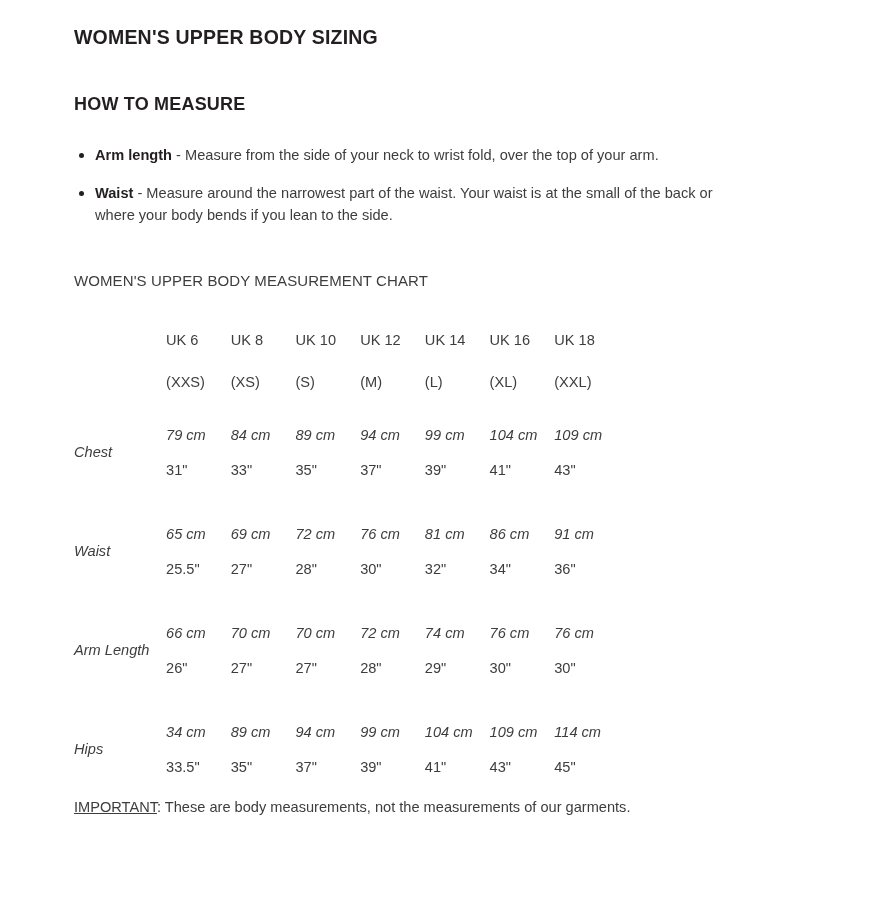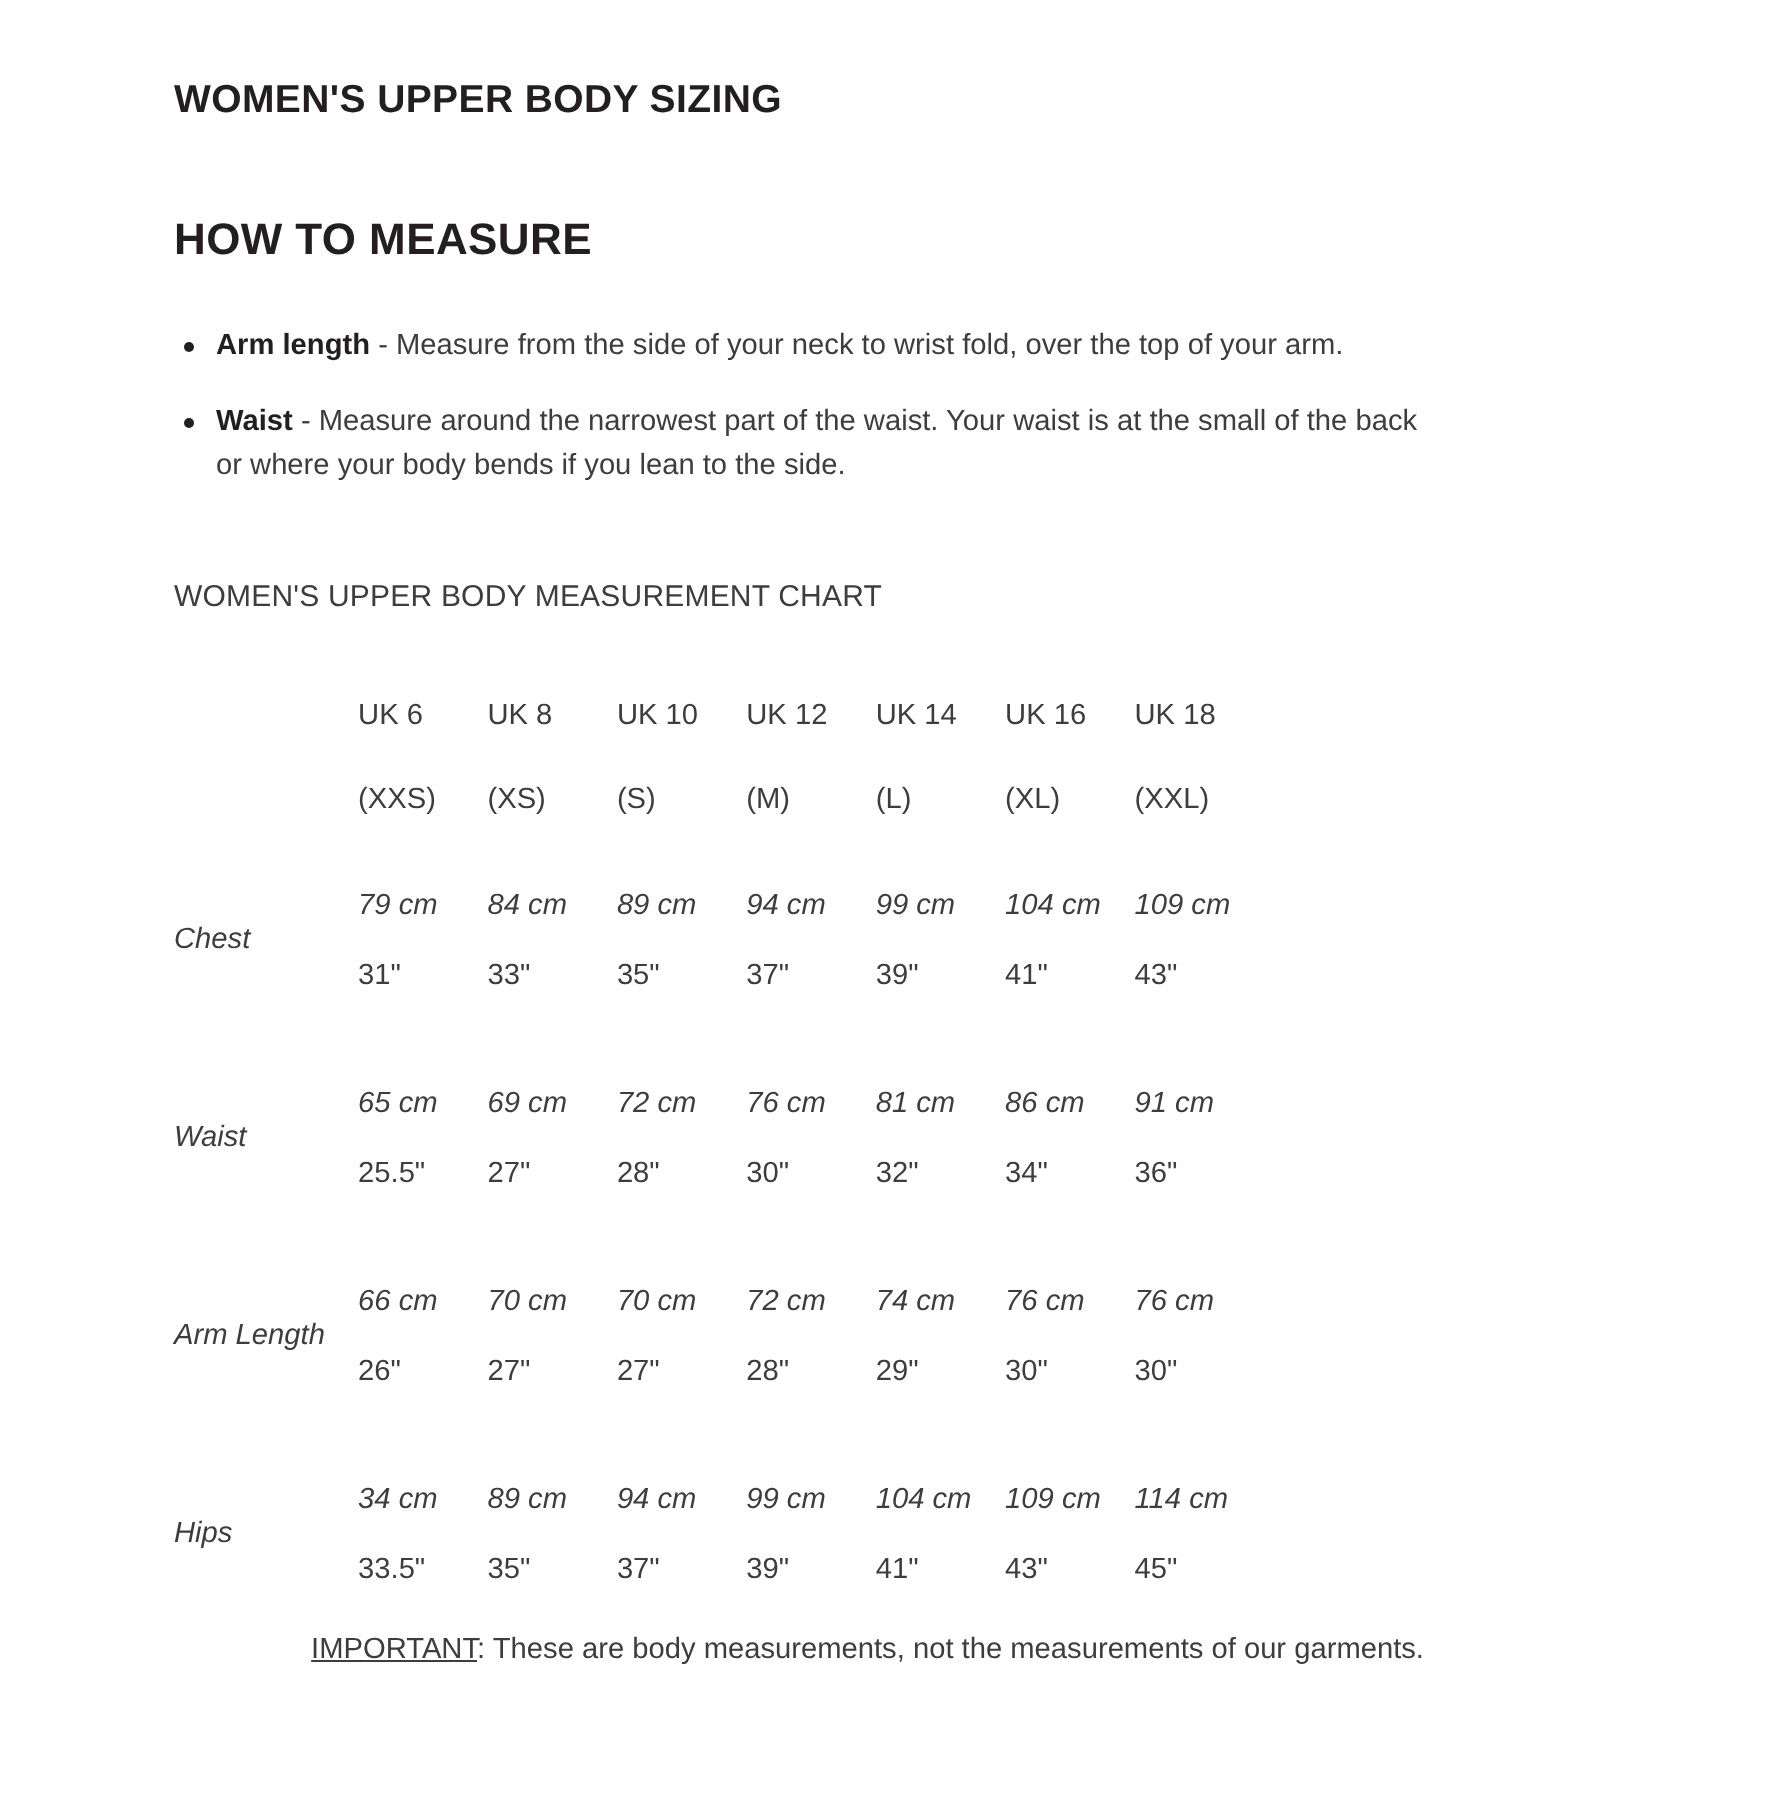--- a/index.html
+++ b/index.html
@@ -12,35 +12,35 @@
     height: 901px;
     font-family: "Liberation Sans", sans-serif;
     color: #231f20;
     -webkit-font-smoothing: antialiased;
   }
   .page {
     position: relative;
     width: 752px;
     height: 901px;
     box-sizing: border-box;
-    padding: 16px;
+    padding: 3px;
   }
   .content {
     padding: 20px 24px 0 71px;
   }
   h1.title {
     font-size: 19.5px;
     font-weight: bold;
     letter-spacing: 0.2px;
     margin: 0;
     padding-top: 3px;
     color: #231f20;
   }
   h2.subtitle {
-    font-size: 22px;
+    font-size: 18px;
     font-weight: bold;
     letter-spacing: 0.2px;
     margin: 0;
     padding-top: 45px;
     color: #231f20;
   }
   ul.measure-list {
     list-style: none;
     margin: 0;
     padding: 30px 0 0 0;
@@ -109,21 +109,20 @@
     font-size: 14.6px;
     line-height: 1.32;
   }
   .cm-row td { height: 34px; padding-top: 12px !important; font-style: italic; }
   .in-row td { height: 36px; }
   .spacer-row td { height: 17px; }
   .footnote {
     font-size: 14.6px;
     color: #3d3d3d;
     padding-top: 14px;
-    text-align: right;
   }
   .footnote .important {
     text-decoration: underline;
     color: #3d3d3d;
   }
 </style>
 </head>
 <body>
 
 <div class="page">

